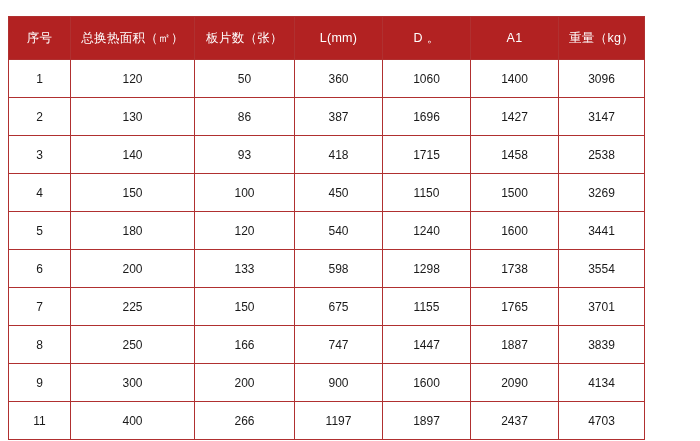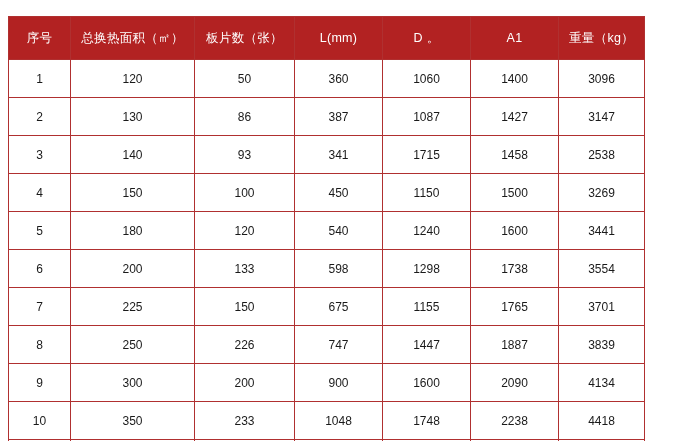--- a/index.html
+++ b/index.html
@@ -112,29 +112,29 @@
         <td>360</td>
         <td>1060</td>
         <td>1400</td>
         <td>3096</td>
       </tr>
       <tr>
         <td class="idx">2</td>
         <td>130</td>
         <td>86</td>
         <td>387</td>
-        <td>1087</td>
+        <td>1696</td>
         <td>1427</td>
         <td>3147</td>
       </tr>
       <tr>
         <td class="idx">3</td>
         <td>140</td>
         <td>93</td>
-        <td>341</td>
+        <td>418</td>
         <td>1715</td>
         <td>1458</td>
         <td>2538</td>
       </tr>
       <tr>
         <td class="idx">4</td>
         <td>150</td>
         <td>100</td>
         <td>450</td>
         <td>1150</td>
@@ -164,45 +164,36 @@
         <td>225</td>
         <td>150</td>
         <td>675</td>
         <td>1155</td>
         <td>1765</td>
         <td>3701</td>
       </tr>
       <tr>
         <td class="idx">8</td>
         <td>250</td>
-        <td>226</td>
+        <td>166</td>
         <td>747</td>
         <td>1447</td>
         <td>1887</td>
         <td>3839</td>
       </tr>
       <tr>
         <td class="idx">9</td>
         <td>300</td>
         <td>200</td>
         <td>900</td>
         <td>1600</td>
         <td>2090</td>
         <td>4134</td>
       </tr>
       <tr>
-        <td class="idx">10</td>
-        <td>350</td>
-        <td>233</td>
-        <td>1048</td>
-        <td>1748</td>
-        <td>2238</td>
-        <td>4418</td>
-      </tr>
-      <tr>
         <td class="idx">11</td>
         <td>400</td>
         <td>266</td>
         <td>1197</td>
         <td>1897</td>
         <td>2437</td>
         <td>4703</td>
       </tr>
     </tbody>
   </table>

